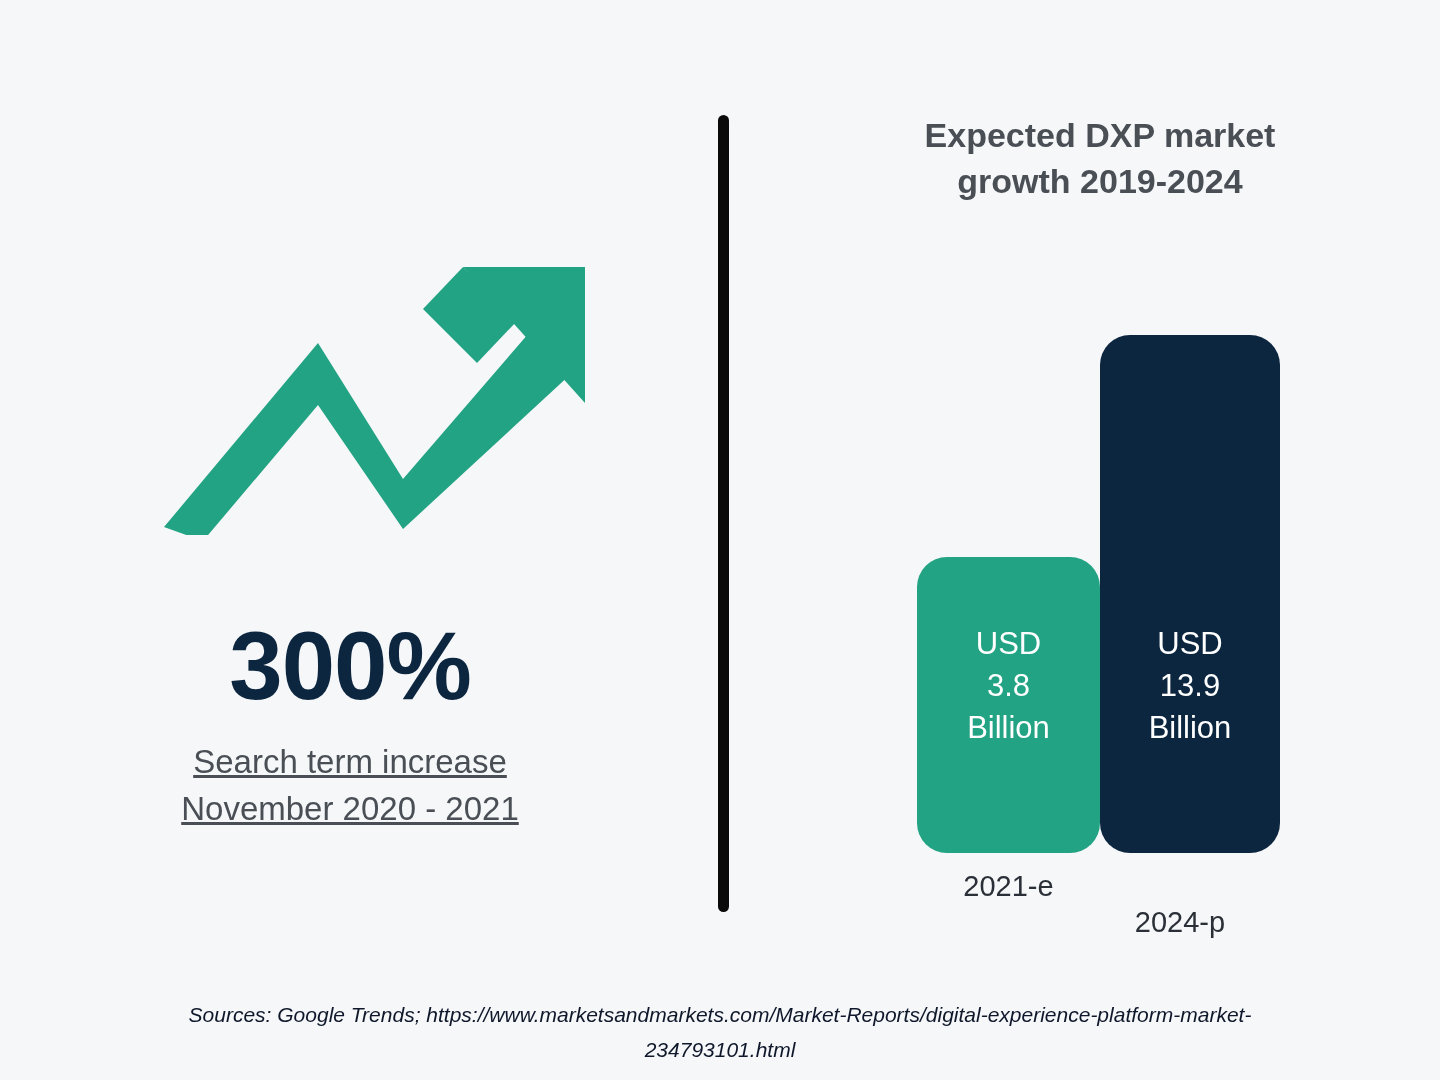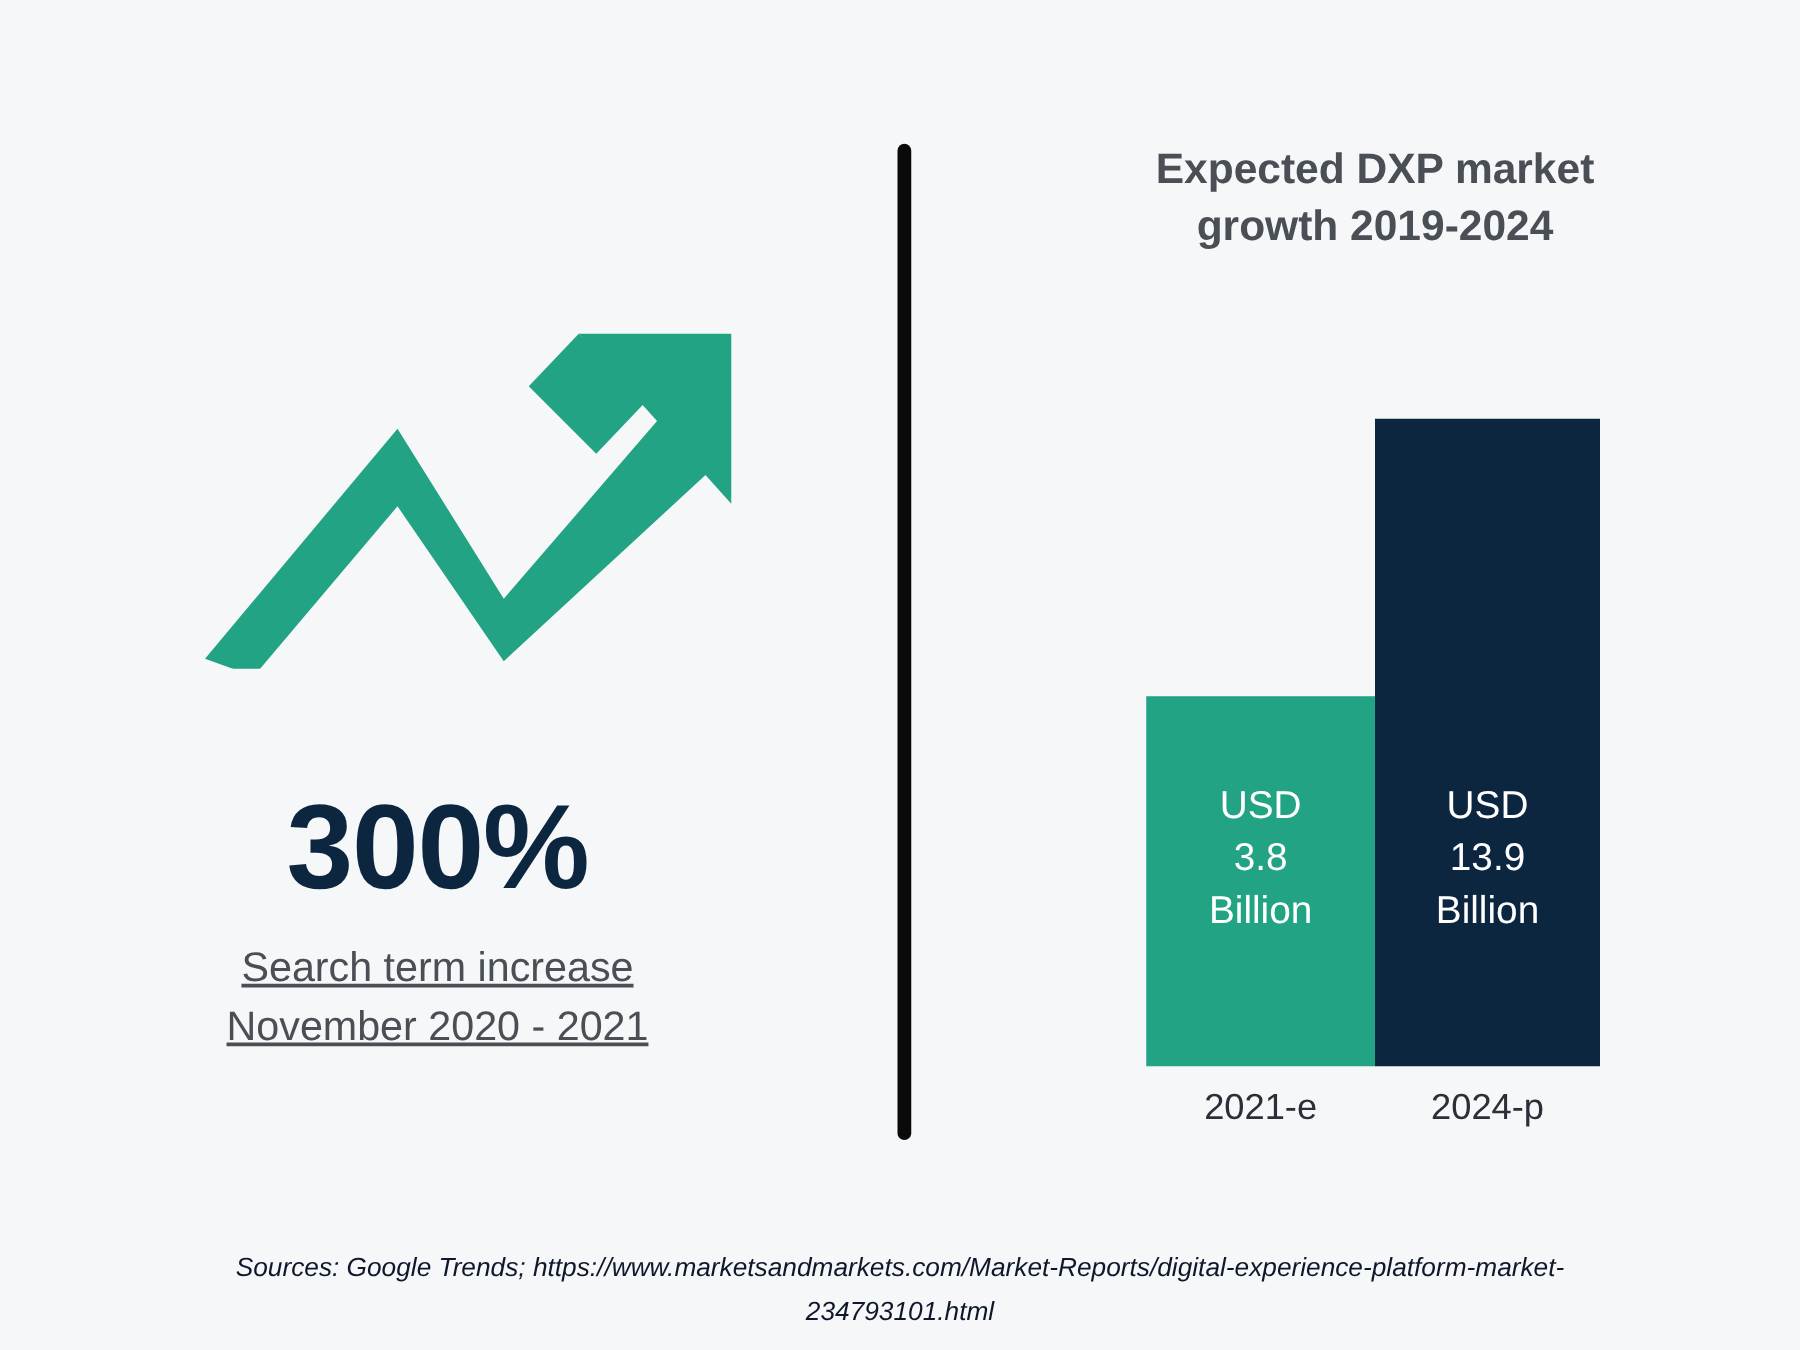--- a/index.html
+++ b/index.html
@@ -46,21 +46,21 @@
     width: 700px;
     text-align: center;
   }
 
   .big-stat {
     font-size: 96px;
     font-weight: bold;
     color: #0d2640;
     letter-spacing: -1px;
     line-height: 1.05;
-    margin: 16px;
+    margin: 4px;
   }
 
   .stat-caption {
     margin-top: 22px;
     font-size: 33px;
     color: #4a4f56;
     line-height: 1.42;
     font-weight: 400;
     text-decoration: underline;
   }
@@ -114,20 +114,21 @@
   }
 
   .bar {
     position: absolute;
     bottom: 0;
     width: 183px;
     box-sizing: border-box;
     display: flex;
     align-items: flex-start;
     justify-content: center;
+    border-radius: 30px;
   }
 
   .bar-2019 {
     left: 0;
     height: 296px;
     background: #22a383;
   }
 
   .bar-2024 {
     left: 183px;
@@ -159,21 +160,21 @@
     position: absolute;
     top: 0;
     width: 183px;
     text-align: center;
     font-size: 29px;
     color: #2b3038;
     font-weight: 400;
   }
 
   .axis-label-2019 { left: 0; }
-  .axis-label-2024 { left: 183px; width: 180px; }
+  .axis-label-2024 { left: 173px; width: 180px; margin-top: 36px; }
 
   
   .sources {
     position: absolute;
     left: 120px;
     top: 998px;
     width: 1200px;
     text-align: center;
     font-size: 21px;
     font-style: italic;

